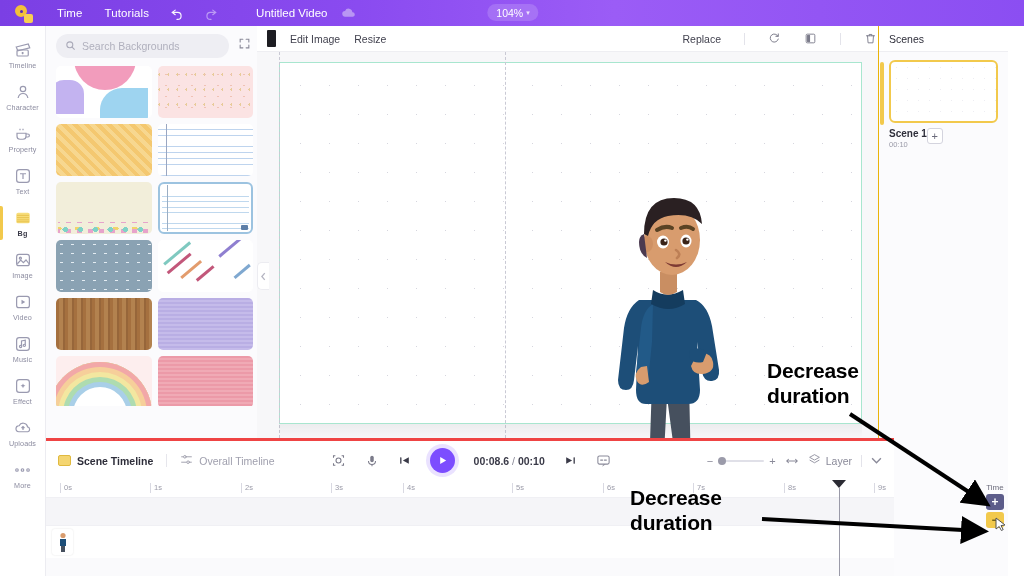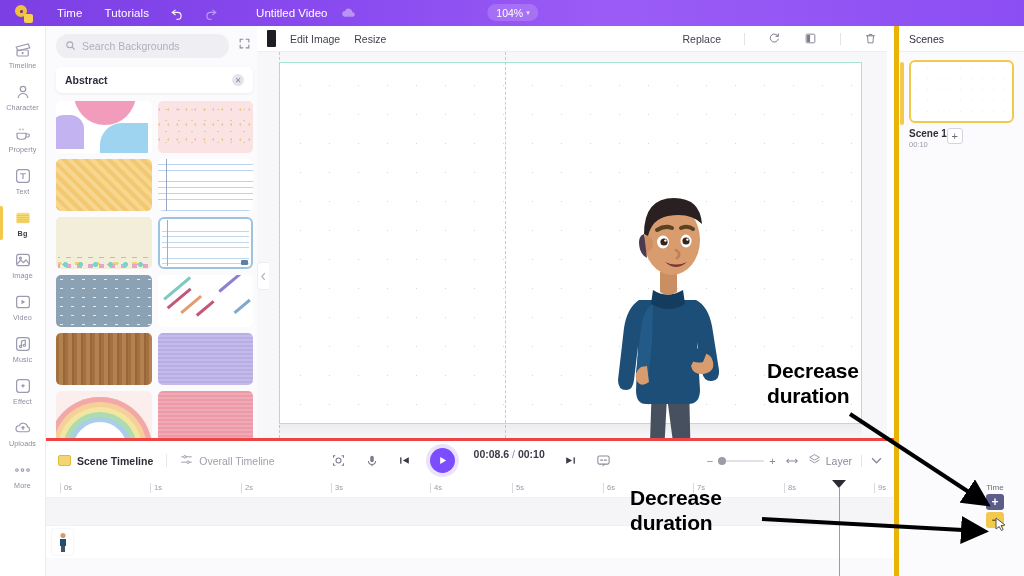--- a/index.html
+++ b/index.html
@@ -134,22 +134,22 @@
     background-size: 29px 29px; background-position: 6px 8px;
   }
   .shadow-strip {
     position: absolute; left: 22px; top: 372px; width: 583px; height: 14px;
     background: linear-gradient(180deg, rgba(0,0,0,.045), rgba(0,0,0,0));
   }
   .character { position: absolute; left: 340px; top: 130px; width: 150px; height: 306px; }
 
   
   .scenes {
-    position: absolute; top: 26px; right: 0; width: 130px; height: 550px;
-    background: #fbfbfd; border-left: 5px solid #eab308;
+    position: absolute; top: 26px; right: 16px; width: 130px; height: 550px;
+    background: #fbfbfd; border-left: 1px solid #eab308;
   }
   .scenes-hd {
     height: 26px; display: flex; align-items: center; padding: 0 10px;
     font-size: 10.5px; color: #2e2e3a; border-bottom: 1px solid #eeeef2; background:#fff;
   }
   .scene-card { position: relative; margin: 8px 10px 0 10px; }
   .scene-card::before {
     content:''; position:absolute; left:-9px; top:2px; width:4px; height:63px;
     background:#f2c94c; border-radius:2px;
   }
@@ -169,21 +169,21 @@
   
   .tl-bar {
     position: absolute; top: 438px; left: 46px; width: 848px; height: 42px;
     background: #fff; border-top: 3px solid #ef4444; display: flex; align-items: center; padding: 0 12px;
   }
   .tl-tab { display: flex; align-items: center; gap: 6px; cursor: pointer; }
   .tl-tab .t { font-size: 10.5px; color: #2e2e3a; font-weight: 600; }
   .tl-tab.inactive .t { color: #a0a0ae; font-weight: 400; }
   .sq-ic { width: 13px; height: 11px; background: #f4d571; border: 1px solid #e0b93f; border-radius: 2px; }
   .vdiv { width: 1px; height: 13px; background: #e6e6ec; margin: 0 13px; }
-  .tl-mid { margin-left: 56px; display: flex; gap: 19px; }
+  .tl-mid { margin-left: 56px; display: flex; align-items: center; gap: 19px; }
   .mic-ic, .rec-ic, .cap-ic, .skipb-ic, .skipf-ic { cursor: pointer; display:flex; align-items:center; }
   .play-btn {
     width: 25px; height: 25px; border-radius: 50%;
     background: #7c4dff; display: flex; align-items: center; justify-content: center; cursor: pointer;
     box-shadow: 0 0 0 4px rgba(124,77,255,.16);
   }
   .time-read { font-size: 10.5px; color: #3a3a48; font-weight: 700; white-space: nowrap; }
   .time-read .tot { color: #8a8a99; font-weight: 400; }
   .tl-right { margin-left: auto; display: flex; align-items: center; gap: 9px; }
   .zs-wrap { display: flex; align-items: center; gap: 5px; }
@@ -393,24 +393,20 @@
         </span>
         <input type="text" value="" placeholder="Search Backgrounds" style="">
       </div>
       <div class="expand-ic">
         <svg width="13" height="13" viewBox="0 0 24 24" fill="none" stroke="#8a8a99" stroke-width="2" stroke-linecap="round">
             <path d="M4 9V4h5M20 9V4h-5M4 15v5h5M20 15v5h-5"></path>
           </svg>
       </div>
     </div>
 
-    <div class="cat-tag">
-      <span class="nm">Abstract</span>
-      <span class="x">✕</span>
-    </div>
 
     <div class="thumb-grid">
       <div class="thumb" style="background:#fff;position:relative;overflow:hidden">
         <div style="position:absolute;left:18px;top:-16px;width:62px;height:40px;background:#f29cbc;border-radius:0 0 40px 40px"></div>
         <div style="position:absolute;left:-6px;top:14px;width:34px;height:34px;background:#c3b3f0;border-radius:14px 14px 0 0"></div>
         <div style="position:absolute;left:44px;top:22px;width:48px;height:34px;background:#9ed4f0;border-radius:22px 0 0 0"></div>
       </div>
       <div class="thumb" style="background:#fbe3e3;position:relative">
         <div style="position:absolute;inset:0;background-image:radial-gradient(#f0c2b5 1px,transparent 1px),radial-gradient(#e8cb9a 1px,transparent 1px);background-size:13px 11px,9px 15px;background-position:2px 3px,6px 1px"></div>
       </div>
@@ -635,21 +631,21 @@
       </div>
     </div>
   </div>
 
   <div class="tl-area">
     <div class="ruler">
       <span class="tick" style="left:14px">0s</span>
       <span class="tick" style="left:104px">1s</span>
       <span class="tick" style="left:195px">2s</span>
       <span class="tick" style="left:285px">3s</span>
-      <span class="tick" style="left:384px">4s</span>
+      <span class="tick" style="left:357px">4s</span>
       <span class="tick" style="left:466px">5s</span>
       <span class="tick" style="left:557px">6s</span>
       <span class="tick" style="left:647px">7s</span>
       <span class="tick" style="left:738px">8s</span>
       <span class="tick" style="left:828px">9s</span>
     </div>
     <div class="tracks">
       <div class="track-row"></div>
       <div class="track-row2">
         <div class="clip">

